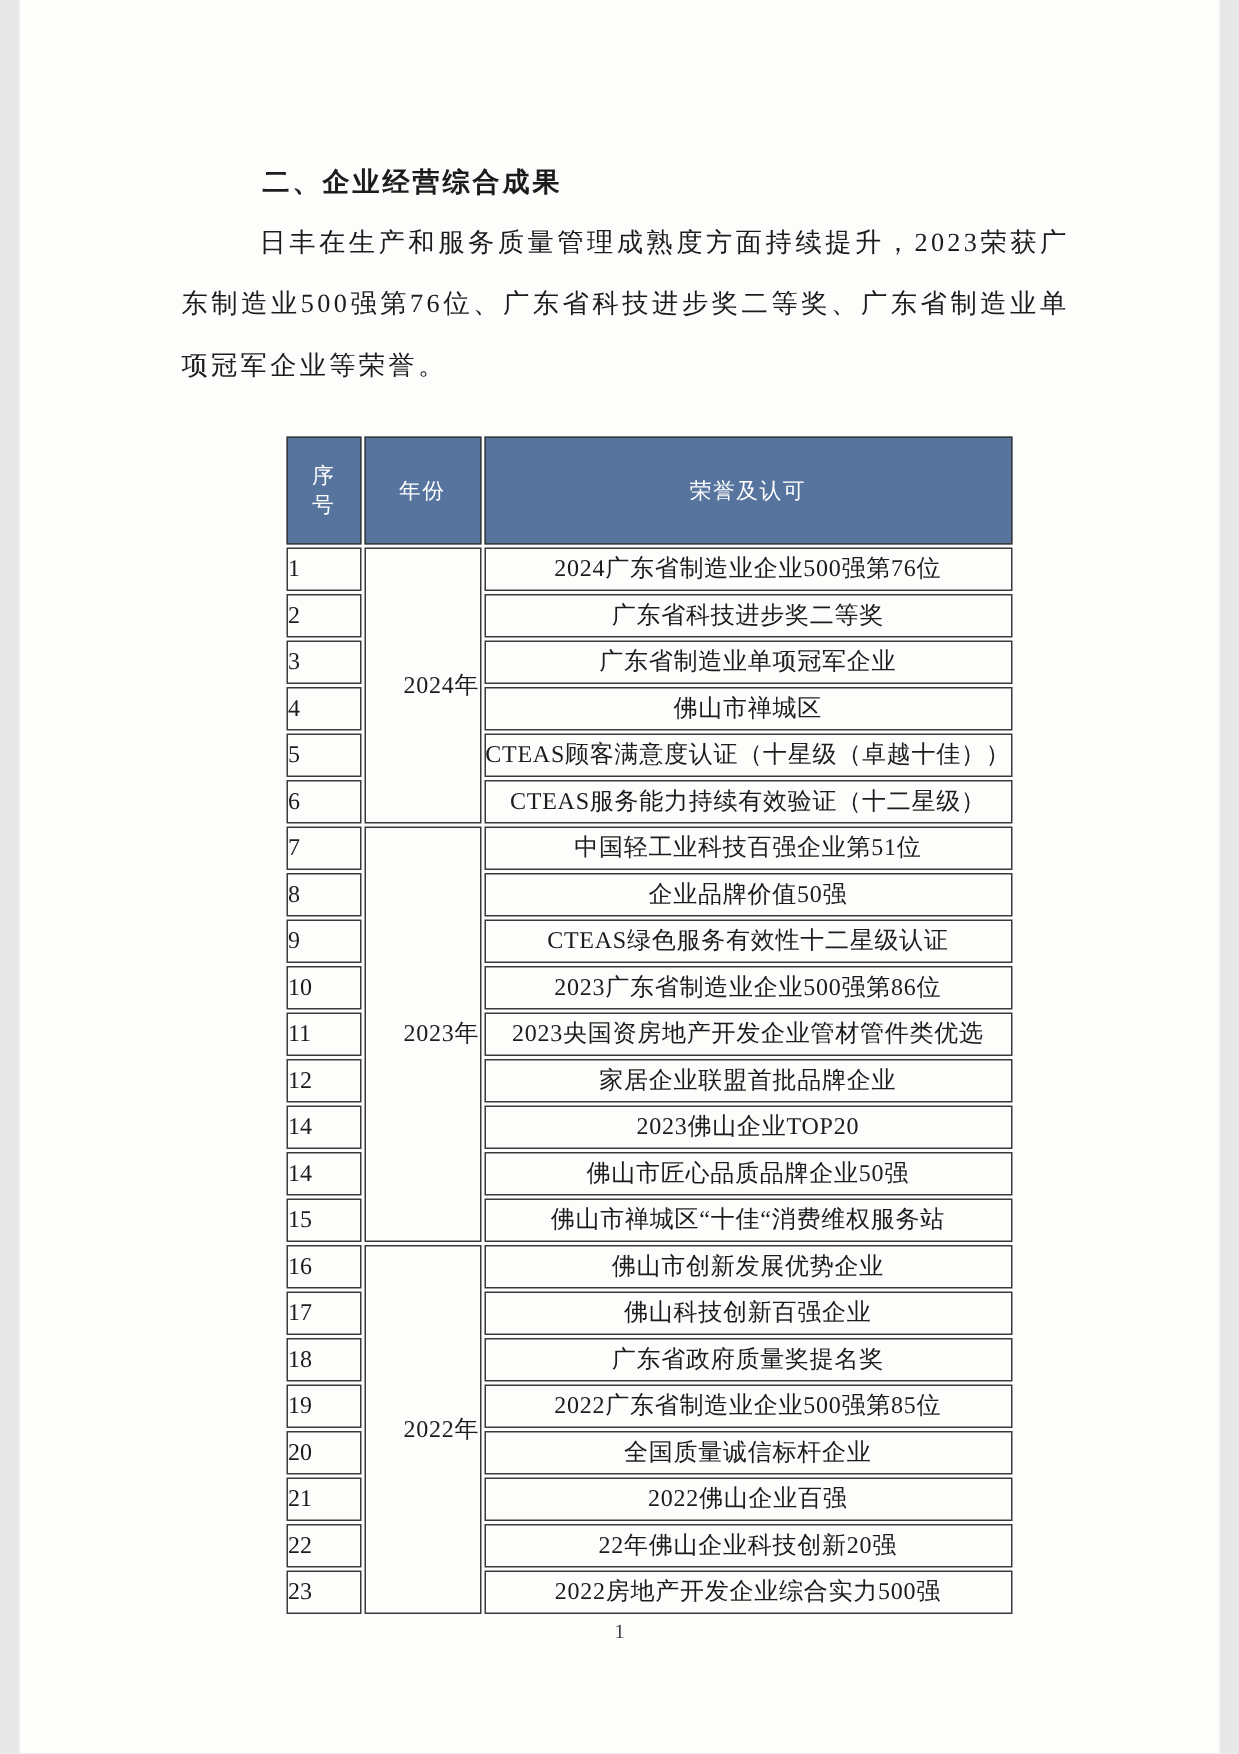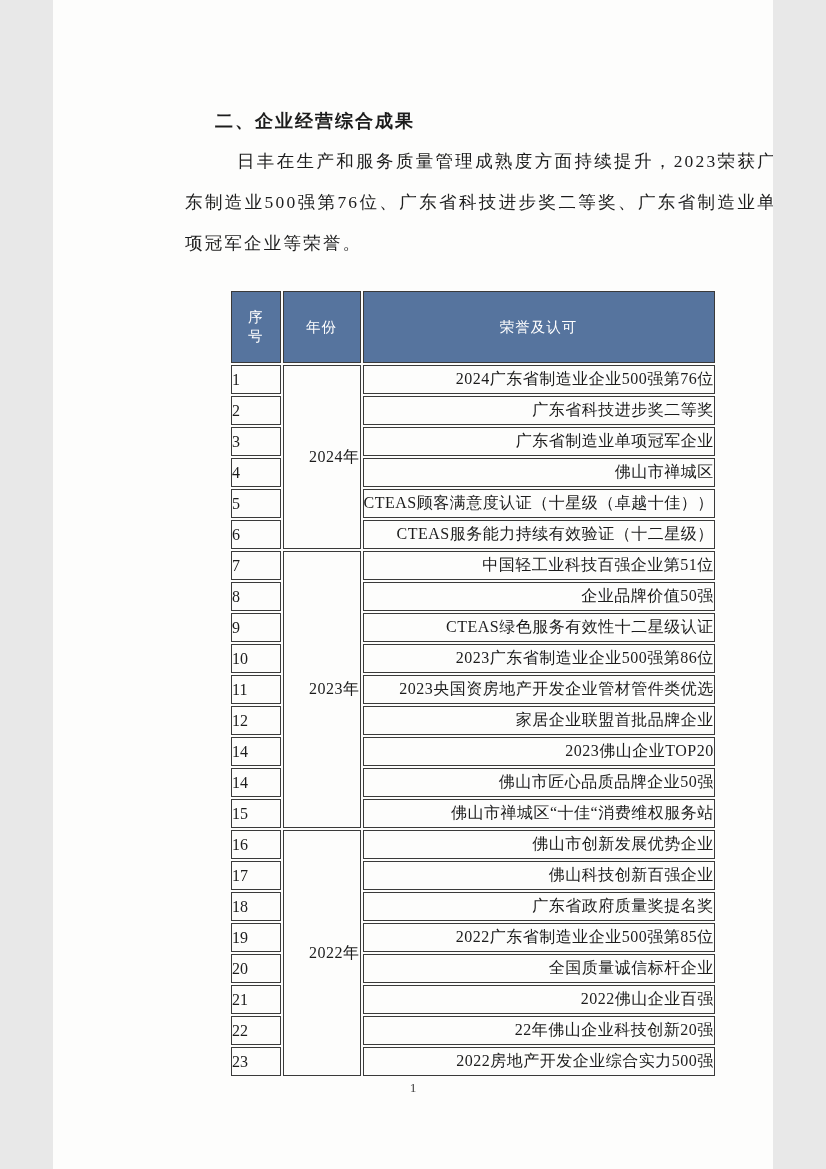--- a/index.html
+++ b/index.html
@@ -3,33 +3,33 @@
 <meta charset="utf-8">
 <style>
   :root{
     --header-bg:#56749E;
     --header-fg:#FFFFFF;
     --border-c:#3A3A3A;
   }
   html,body{margin:0;padding:0;background:#e8e8e8;}
   .page{
     position:relative;
-    width:720px;height:1169px;
+    width:800px;height:1169px;
     margin:0 auto;
     background:#fdfdfc;
     font-family:"Liberation Serif","DejaVu Serif",serif;
     color:#1c1c1c;
     overflow:hidden;
   }
   .heading{
     position:absolute;left:162px;top:109px;
     font-size:18px;font-weight:bold;letter-spacing:2px;
   }
   .para{
-    position:absolute;left:132px;top:141px;width:592px;
+    position:absolute;left:108px;top:141px;width:592px;
     font-size:17.5px;line-height:41px;letter-spacing:2.2px;
     text-align:justify;text-indent:52px;
   }
   .table-title{
     position:absolute;left:303px;top:258px;
     font-size:16px;letter-spacing:0.5px;
   }
   table.honor-table{
     position:absolute;left:176px;top:289px;
     border-collapse:separate;border-spacing:2px;
@@ -54,21 +54,21 @@
     background:#fdfdfc;
     vertical-align:middle;
     overflow:hidden;
     white-space:nowrap;
   }
   col.c-no{width:43px;}
   col.c-year{width:78px;}
   col.c-honor{width:351px;}
   td.no-cell{padding-left:8px;text-align:left;}
   td.year-cell{text-align:right;letter-spacing:0.5px;}
-  td.honor-cell{padding-left:11px;text-align:right;letter-spacing:0.5px;}
+  td.honor-cell{padding-left:11px;text-align:center;letter-spacing:0.5px;}
   .page-number{
     position:absolute;left:0;top:1080px;width:100%;
     text-align:center;font-size:13.5px;color:#444;
   }
 </style>
 </head>
 <body>
 
 <div class="page">
 

